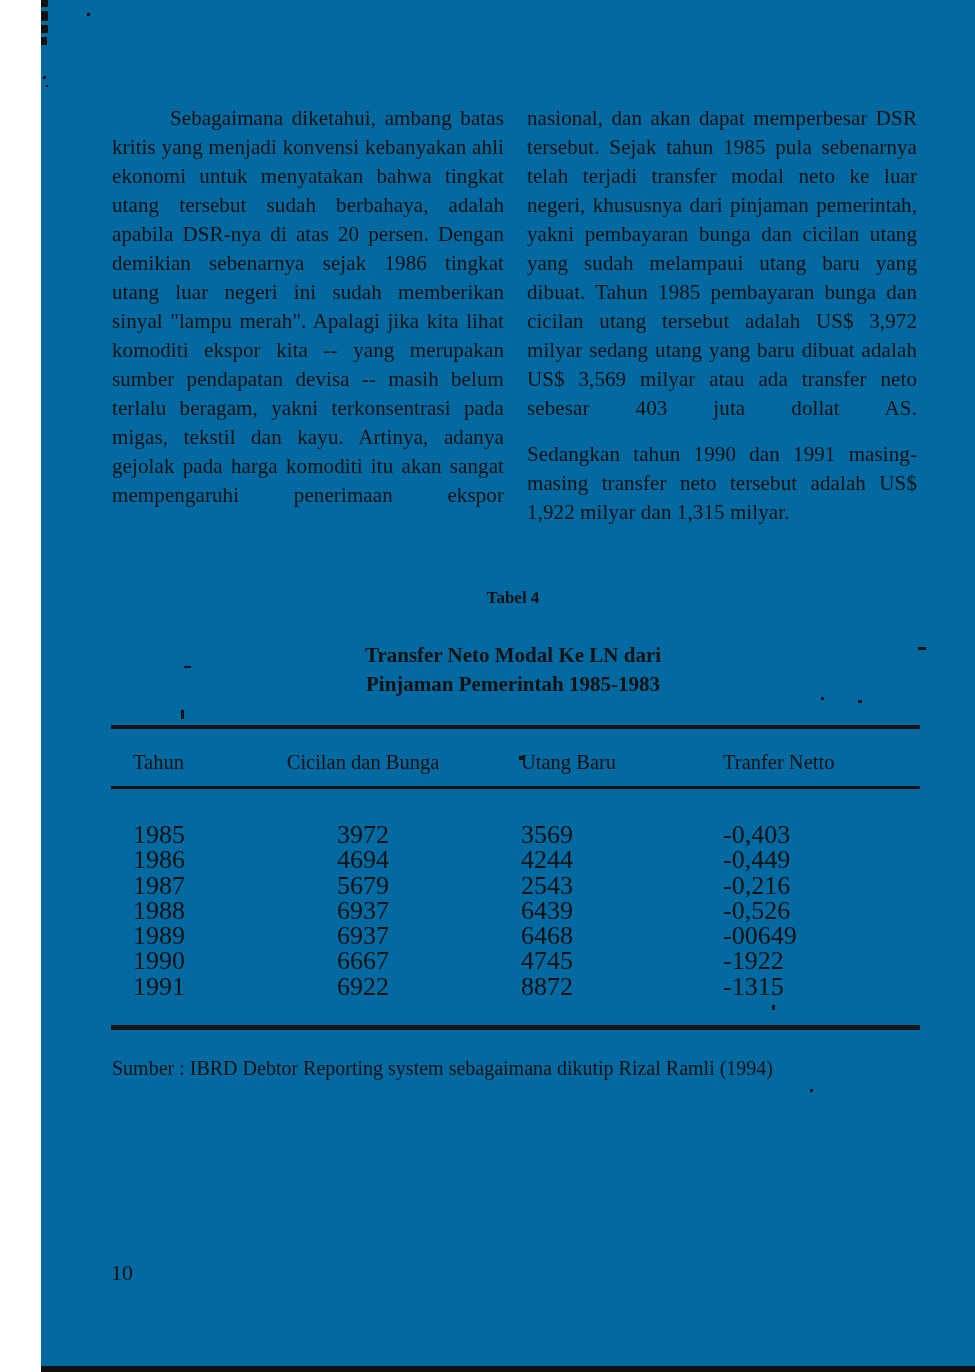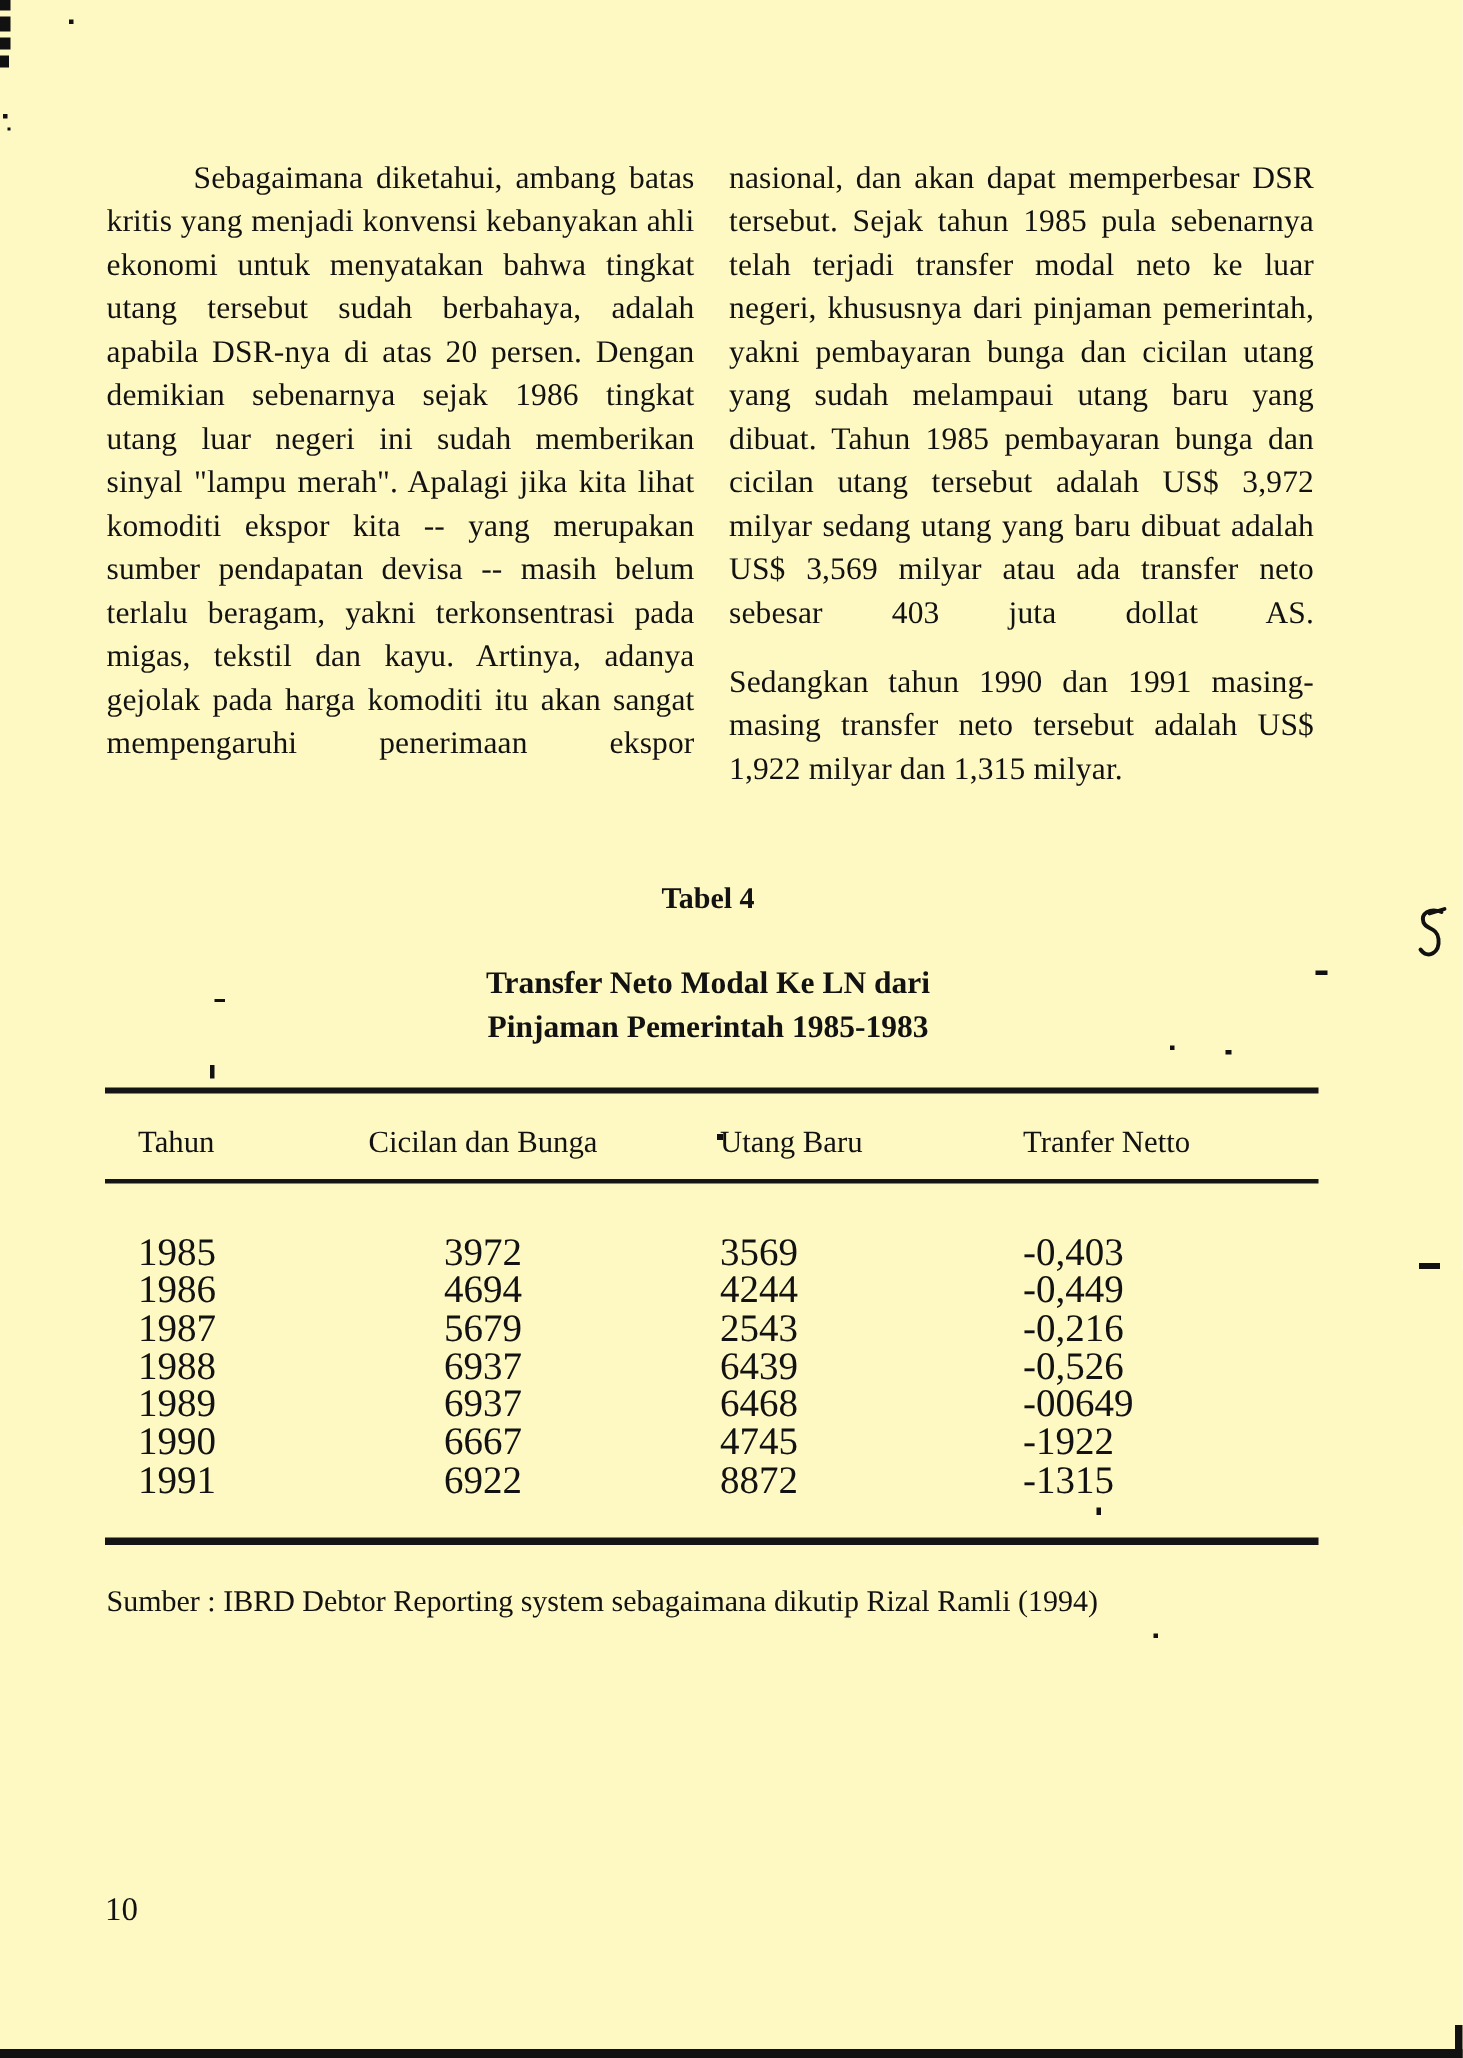--- a/index.html
+++ b/index.html
@@ -5,21 +5,21 @@
   html,body { margin:0; padding:0; }
   body {
     width:975px; height:1372px;
     background:#ffffff;
     font-family:"Liberation Serif","DejaVu Serif",serif;
     color:#121212;
     position:relative;
     overflow:hidden;
     -webkit-font-smoothing:none;
   }
-  .page { position:absolute; inset:0; background:#fef9c3; }
+  .page { position:absolute; inset:0; background:#0369a1;margin-left:41px; }
 
   
   .col {
     position:absolute;
     font-size:21px;
     line-height:29px;
     text-align:justify;
     letter-spacing:0.1px;
   }
   #left-col {
@@ -27,21 +27,21 @@
     text-indent:58px;
     text-align-last:justify;
   }
   #right-col { left:486px; top:104px; width:390px; }
   #right-col p { margin:0; text-align:justify; }
   #right-p1 { text-align-last:justify; margin-bottom:17px !important; }
 
   
   .tabel-label {
     position:absolute; left:72px; top:588px; width:800px;
-    text-align:center; font-weight:bold; font-size:20px;
+    text-align:center; font-weight:bold; font-size:17px;
   }
   .tabel-title {
     position:absolute; left:72px; top:641px; width:800px;
     text-align:center; font-weight:bold; font-size:21px; line-height:29px;
   }
   .rule { position:absolute; left:70px; width:809px; background:#151515; }
   #rule-top    { top:725px; height:4px; }
   #rule-mid    { top:786px; height:3px; }
   #rule-bottom { top:1025px; height:5px; }
 

